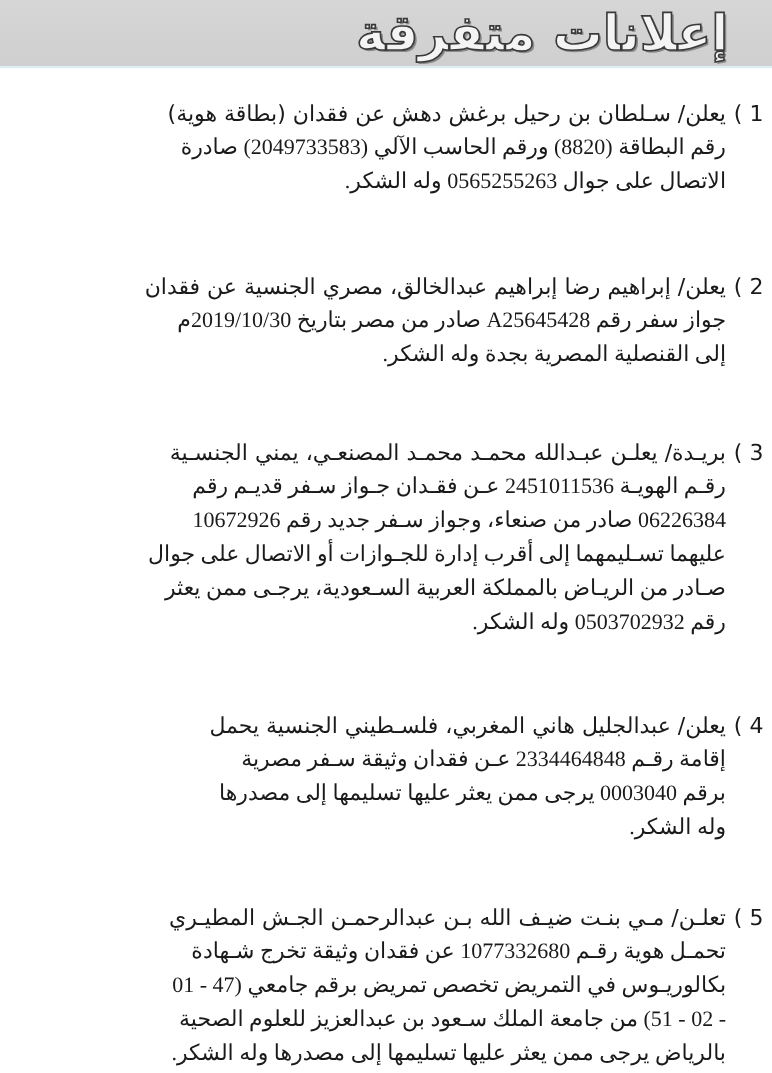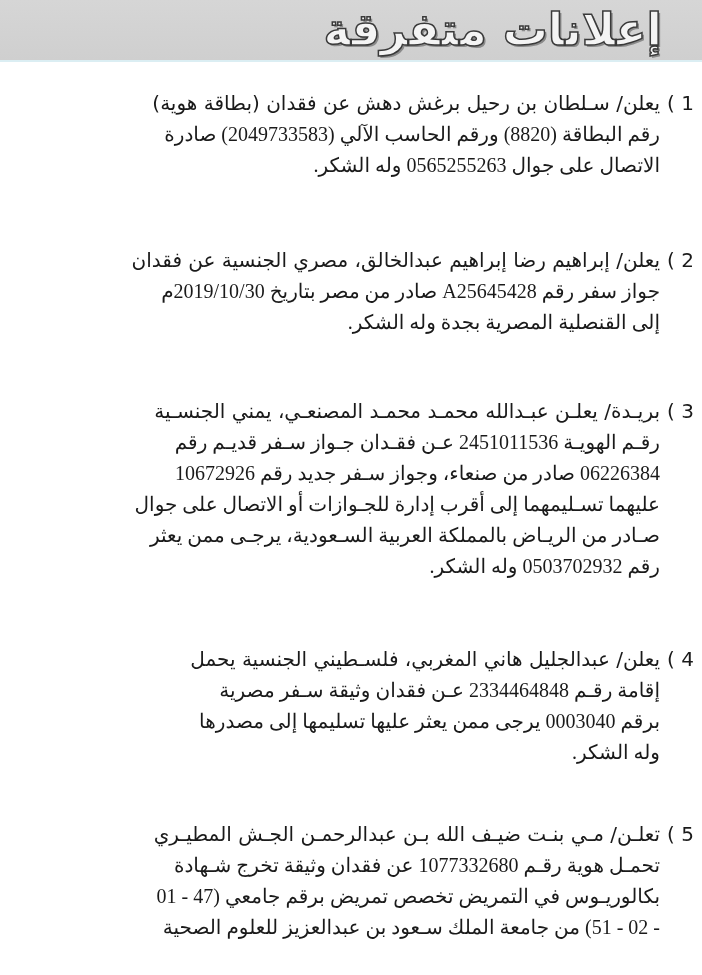--- a/index.html
+++ b/index.html
@@ -114,15 +114,16 @@
     <span class="line indent">إقامة رقـم 2334464848 عـن فقدان وثيقة سـفر مصرية</span>
     <span class="line indent">برقم 0003040 يرجى ممن يعثر عليها تسليمها إلى مصدرها</span>
     <span class="line indent">وله الشكر.</span>
   </div>
 
   <div class="ad" id="ad5">
     <span class="line first"><span class="num">5 )</span><span>تعلـن/ مـي بنـت ضيـف الله بـن عبدالرحمـن الجـش المطيـري</span></span>
     <span class="line indent">تحمـل هوية رقـم 1077332680 عن فقدان وثيقة تخرج شـهادة</span>
     <span class="line indent">بكالوريـوس في التمريض تخصص تمريض برقم جامعي (47 - 01</span>
     <span class="line indent">- 02 - 51) من جامعة الملك سـعود بن عبدالعزيز للعلوم الصحية</span>
+    <span class="line indent">بالرياض يرجى ممن يعثر عليها تسليمها إلى مصدرها وله الشكر.</span>
   </div>
 
 </div>
 
 </body></html>

